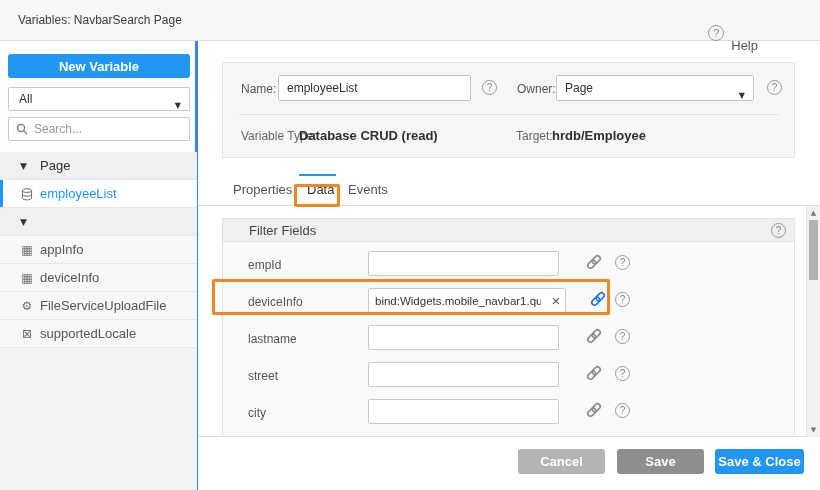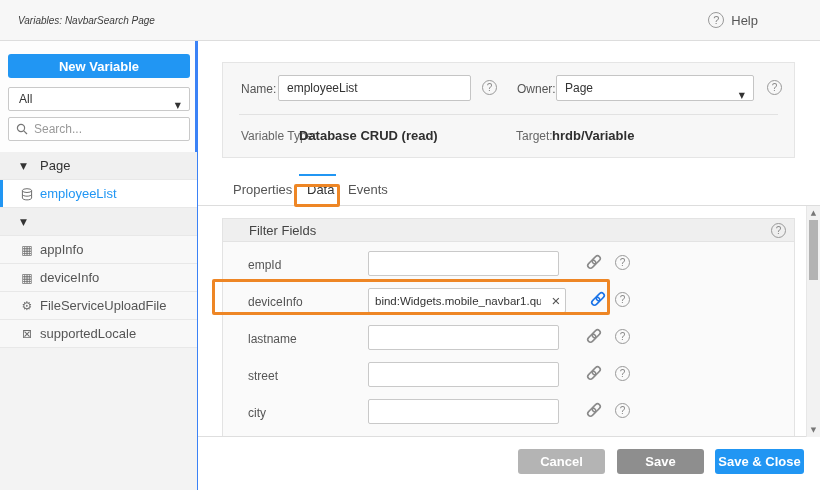--- a/index.html
+++ b/index.html
@@ -3,24 +3,24 @@
 <meta charset="utf-8">
 <style>
   * { margin:0; padding:0; box-sizing:border-box; }
   html,body { width:820px; height:490px; }
   body { font-family:"Liberation Sans", sans-serif; background:#fff; color:#333; }
   .dialog { position:relative; width:820px; height:490px; background:#fff; overflow:hidden; }
   .abs { position:absolute; }
 
   
   .hdr { left:0; top:0; width:820px; height:41px; background:#f7f7f7; border-bottom:1px solid #ddd; }
-  .hdr-title { left:18px; top:0; height:41px; line-height:41px; font-size:10px; color:#3c3c3c;font-style:italic; }
+  .hdr-title { left:18px; top:0; height:41px; line-height:41px; font-size:12px; color:#3c3c3c; }
   .hdr-help { right:62px; top:12px; display:flex; align-items:center; gap:7px; cursor:pointer; }
   .hdr-help .qmark { width:16px; height:16px; font-size:11px; line-height:14px; }
-  .hdr-help span.lbl { font-size:13px; color:#555; }
+  .hdr-help span.lbl { font-size:13px; color:#555;margin-top:26px; }
 
   .qmark { display:inline-block; width:15px; height:15px; border:1px solid #999; border-radius:50%;
            color:#888; font-size:10px; line-height:13px; text-align:center; background:transparent; }
 
   
   .sidebar { left:0; top:41px; width:198px; height:449px; background:#fdfdfd; border-right:3px solid #3b82f6; }
   .btn-new { left:8px; top:13px; width:182px; height:24px; background:#2196f3; color:#fff;
              border:none; border-radius:3px; font-size:13px; font-weight:bold; cursor:pointer;
              font-family:"Liberation Sans",sans-serif; }
   .sel-all { left:8px; top:46px; width:182px; height:24px; background:#fff; border:1px solid #c9c9c9;
@@ -185,21 +185,21 @@
       <span>Page</span>
       <span class="caret">▼</span>
     </div>
     <span class="qmark" style="position:absolute; left:544px; top:17px;">?</span>
 
     <div class="ib-div"></div>
 
     <span class="ib-ro-label" style="left:18px; top:66px;">Variable Type:</span>
     <span class="ib-ro-value" style="left:76px; top:65px;">Database CRUD (read)</span>
     <span class="ib-ro-label" style="left:293px; top:66px;">Target:</span>
-    <span class="ib-ro-value" style="left:329px; top:65px;">hrdb/Variable</span>
+    <span class="ib-ro-value" style="left:329px; top:65px;">hrdb/Employee</span>
   </div>
 
   <div class="abs tabbar">
     <div class="tab" style="left:35px;">Properties</div>
     <div class="tab active" style="left:109px;">Data</div>
     <div class="tab" style="left:150px;">Events</div>
   </div>
   <div class="abs tab-indicator"></div>
   <div class="abs ann ann-data"></div>
 

